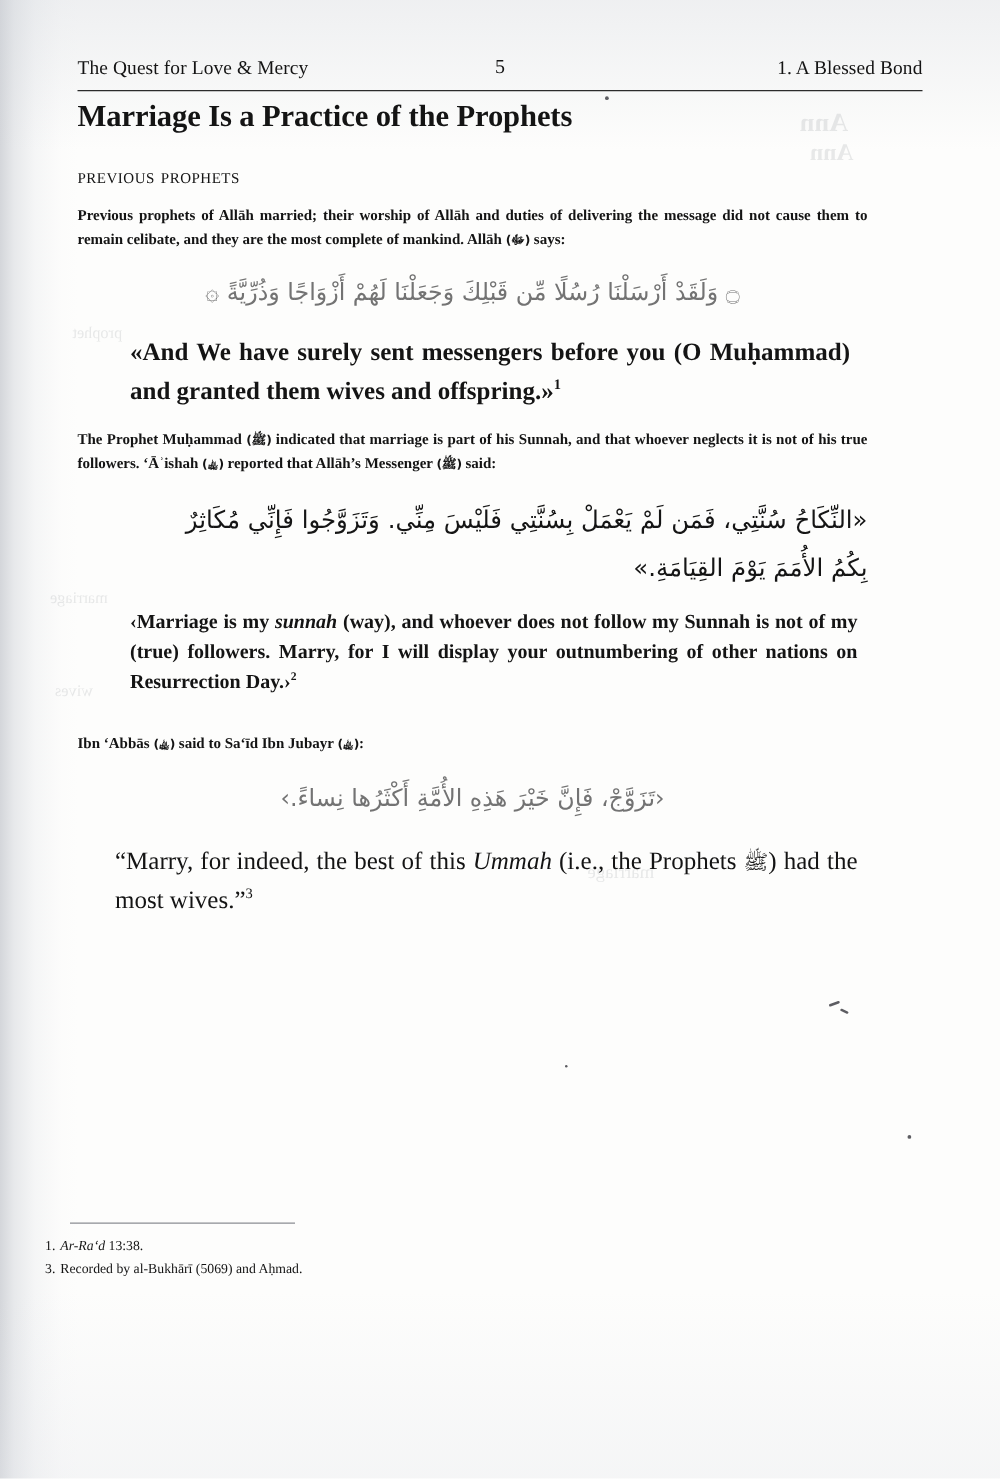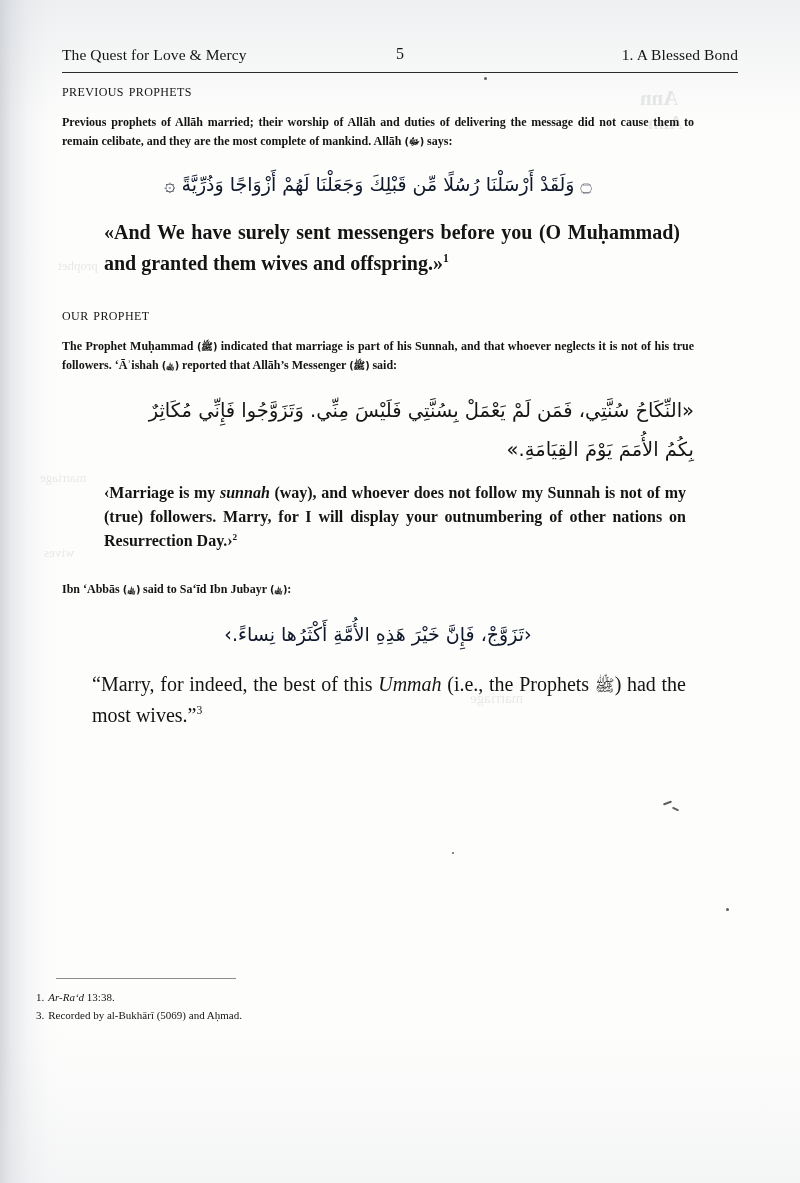--- a/index.html
+++ b/index.html
@@ -127,21 +127,21 @@
     font-weight: bold;
   }
 
   .arabic {
     direction: rtl;
     text-align: center;
     font-family: "DejaVu Sans", "Liberation Sans", sans-serif;
     font-size: 19px;
     line-height: 1.95;
     margin: 14px 0 14px 0;
-    color: #0f172a;
+    color: #737373;
   }
   .arabic-hadith {
     direction: rtl;
     text-align: right;
     font-family: "DejaVu Sans", "Liberation Sans", sans-serif;
     font-size: 19.5px;
     line-height: 2.0;
     margin: 16px 0 12px 0;
     padding-left: 8px;
     color: #151515;
@@ -225,30 +225,30 @@
   <div class="speck" style="left:452px; top:852px; width:2px; height:2px;"></div>
 
   <div class="running-head">
     <span class="rh-left">The Quest for Love &amp; Mercy</span>
     <span class="rh-center">5</span>
     <span class="rh-right">1. A Blessed Bond</span>
   </div>
 
   <div class="content">
 
+    <h1 class="chapter-title">Marriage Is a Practice of the Prophets</h1>
 
     <h2 class="sub-head">Previous Prophets</h2>
 
     <p class="body"><span>Previous prophets of Allāh married; their worship of Allāh and duties of delivering the message did not cause them to remain celibate, and they are the most complete of mankind. Allāh </span><span class="honorific">(ﷻ)</span><span> says:</span></p>
 
     <div class="arabic">۝ وَلَقَدْ أَرْسَلْنَا رُسُلًا مِّن قَبْلِكَ وَجَعَلْنَا لَهُمْ أَزْوَاجًا وَذُرِّيَّةً ۞</div>
 
     <blockquote class="quote"><span>«And We have surely sent messengers before you (O Muḥammad) and granted them wives and offspring.»</span><sup class="fn">1</sup></blockquote>
 
-    <h2 class="sub-head" style="margin-top:26px;">Our Prophet</h2>
 
     <p class="body"><span>The Prophet Muḥammad </span><span class="honorific">(ﷺ)</span><span> indicated that marriage is part of his Sunnah, and that whoever neglects it is not of his true followers. ʻĀʾishah </span><span class="honorific">(﵀)</span><span> reported that Allāh’s Messenger </span><span class="honorific">(ﷺ)</span><span> said:</span></p>
 
     <div class="arabic-hadith">
       <div>«النِّكَاحُ سُنَّتِي، فَمَن لَمْ يَعْمَلْ بِسُنَّتِي فَلَيْسَ مِنِّي. وَتَزَوَّجُوا فَإِنِّي مُكَاثِرٌ</div>
       <div>بِكُمُ الأُمَمَ يَوْمَ القِيَامَةِ.»</div>
     </div>
 
     <blockquote class="quote-light"><span>‹Marriage is my </span><em>sunnah</em><span> (way), and whoever does not follow my Sunnah is not of my (true) followers. Marry, for I will display your outnumbering of other nations on Resurrection Day.›</span><sup class="fn">2</sup></blockquote>
 

